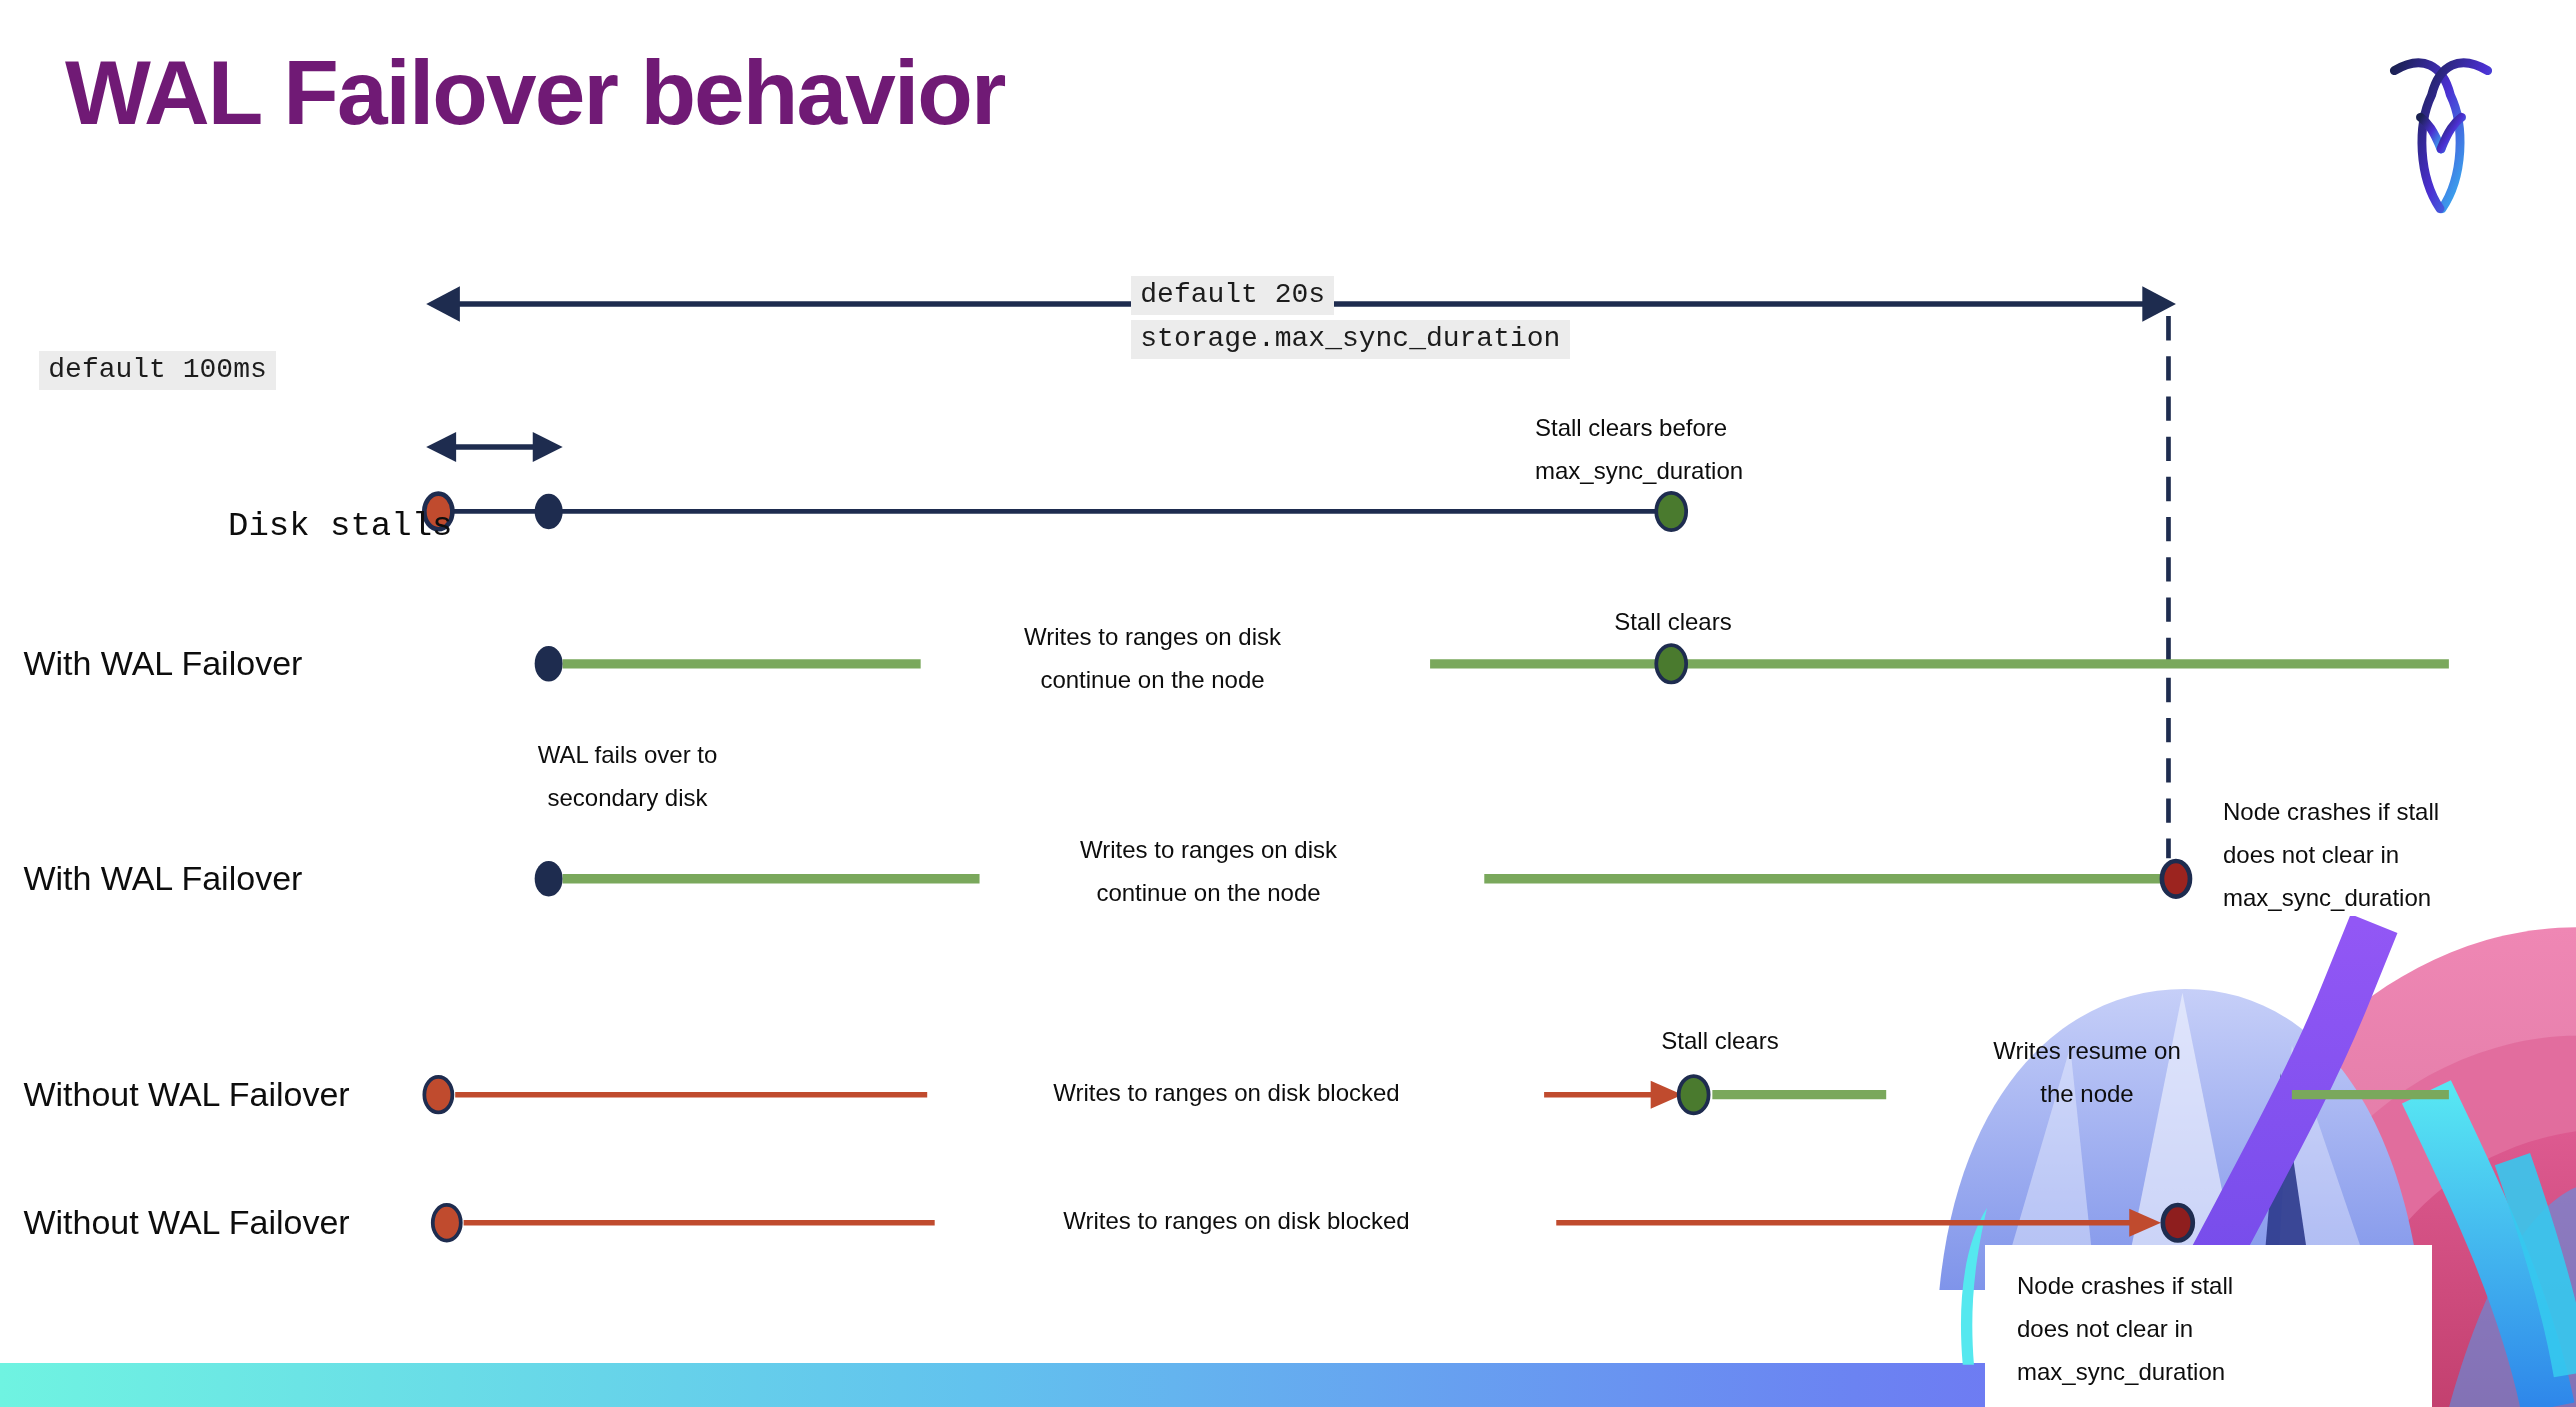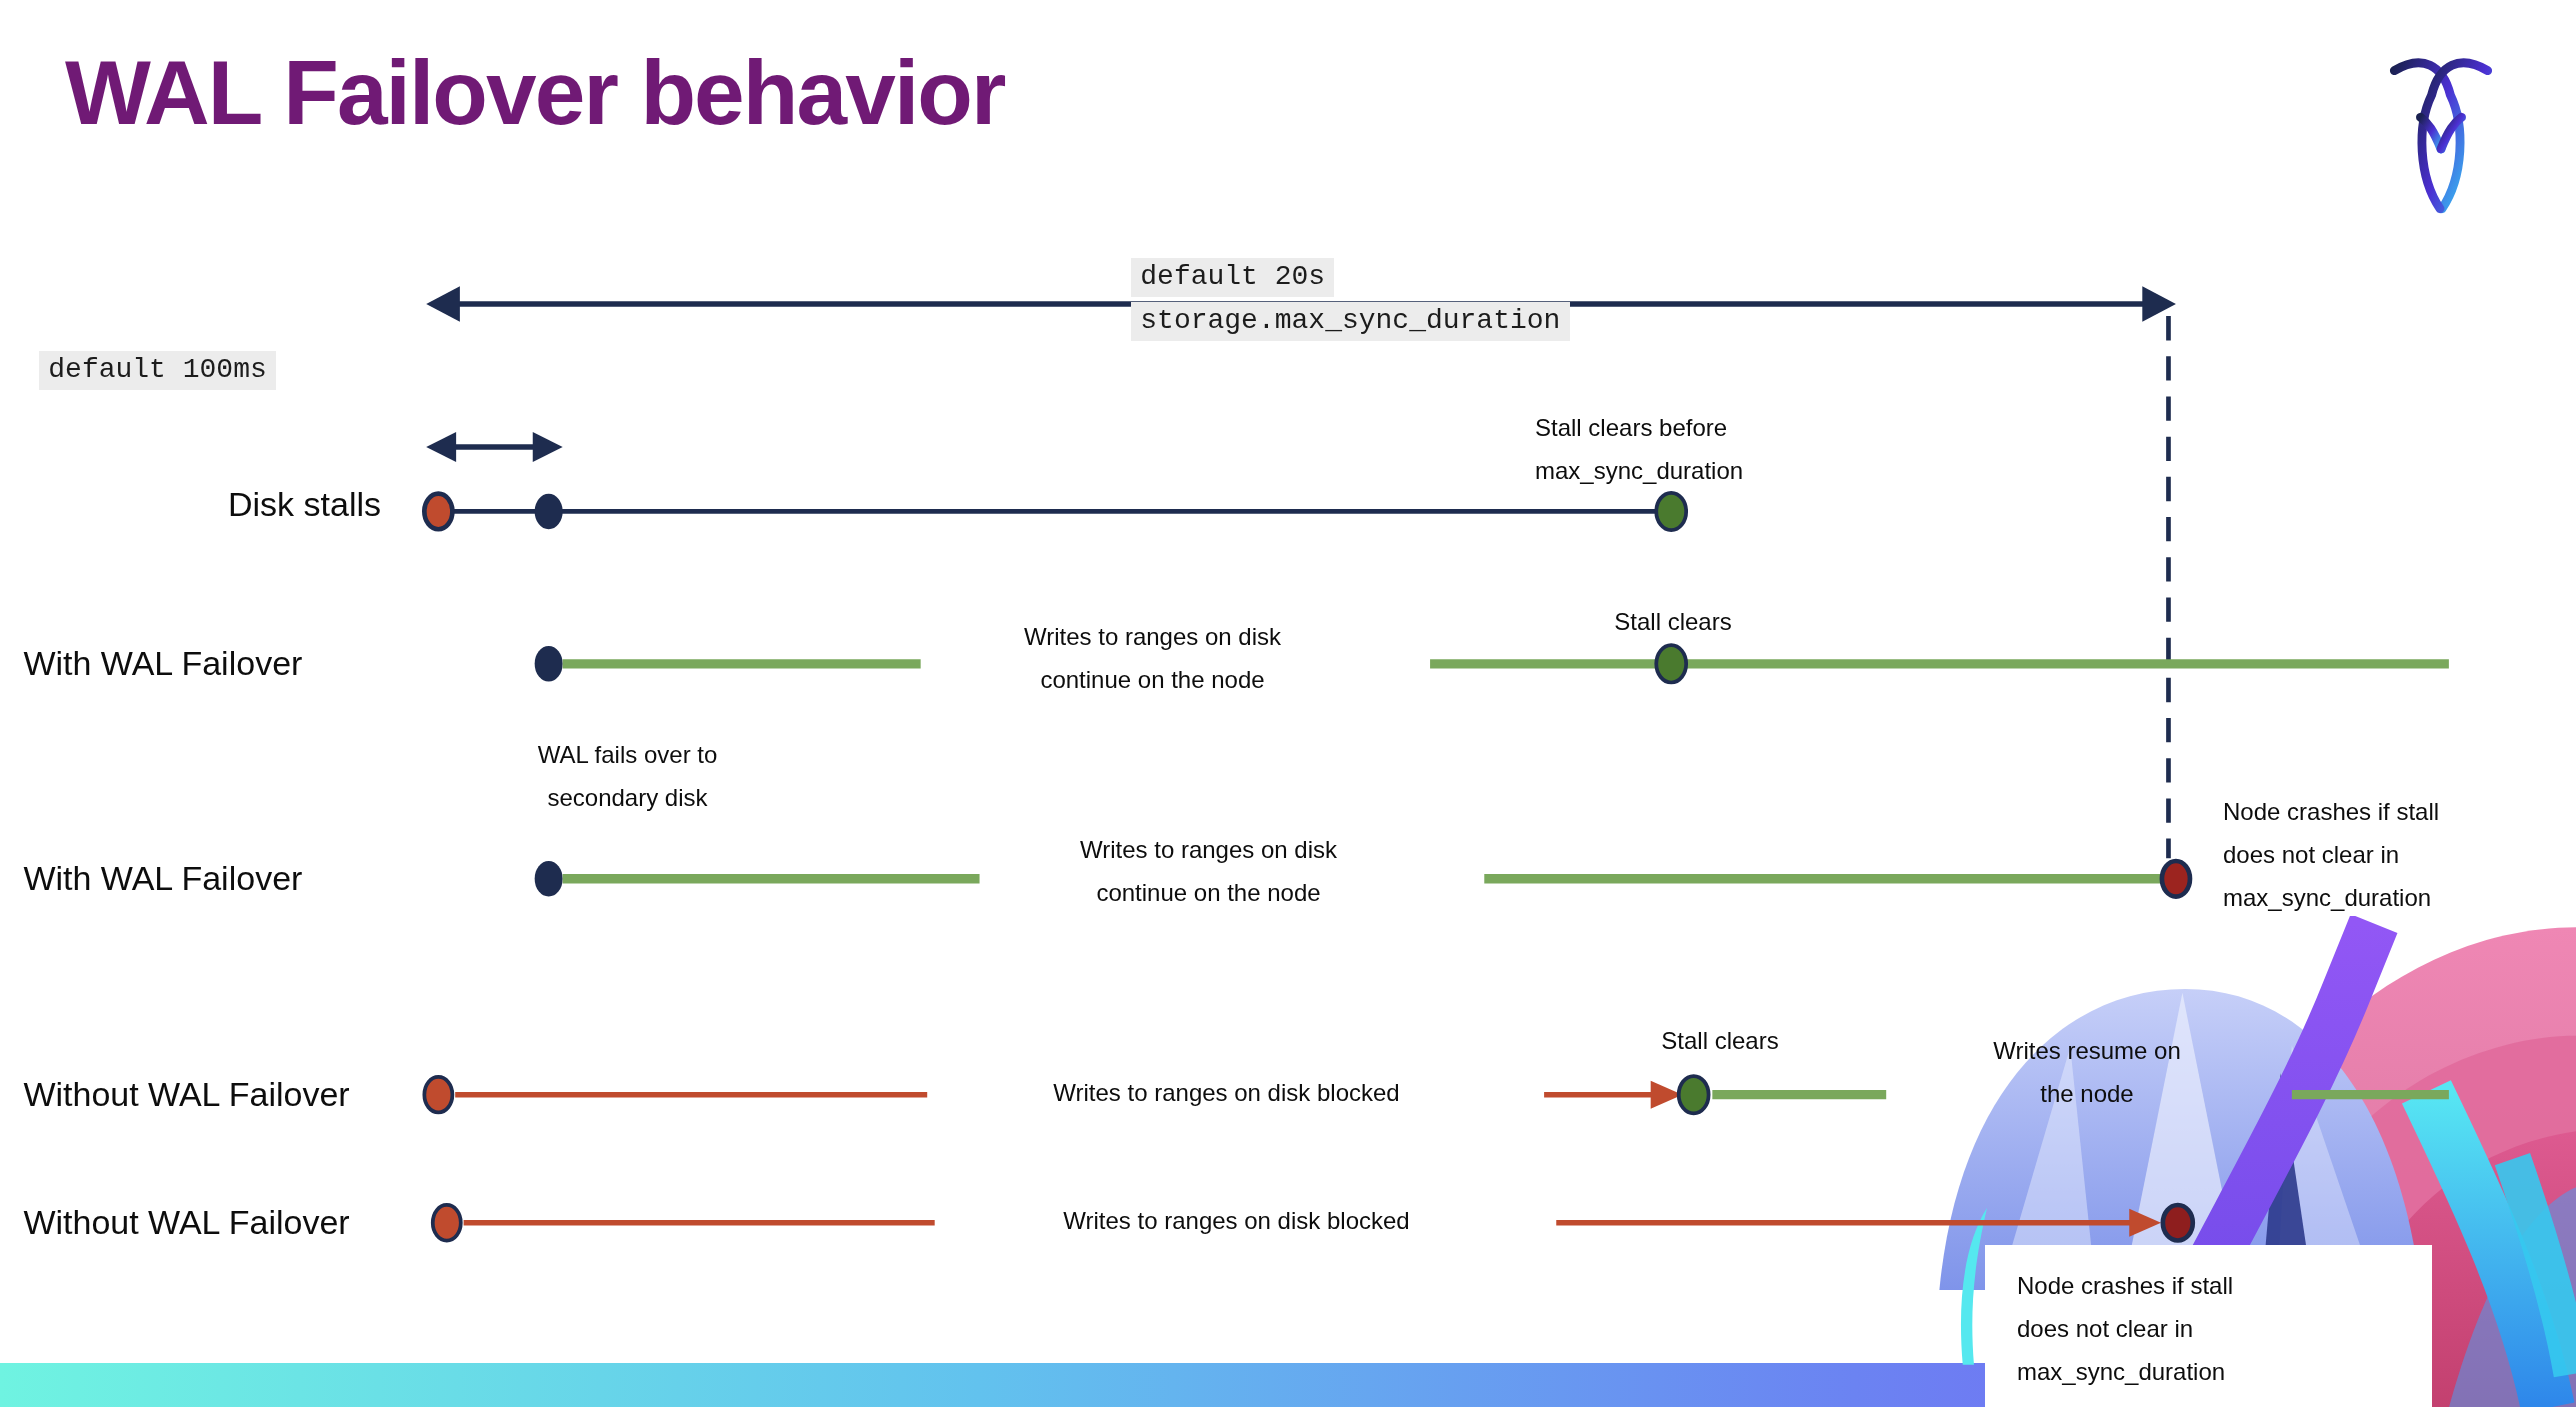--- a/index.html
+++ b/index.html
@@ -174,30 +174,30 @@
     </defs>
     <g fill="none" stroke="url(#gLogo)" stroke-width="9.5" stroke-linecap="round">
       <path d="M10,36 C40,18 62,30 70,62 C86,95 84,150 61,184"></path>
       <path d="M110,36 C80,18 58,30 50,62 C34,95 36,150 59,184"></path>
       <path d="M60,182 L60,120"></path>
       <path d="M60,120 C52,100 46,92 38,86"></path>
       <path d="M60,120 C68,100 74,92 82,86"></path>
     </g>
   </svg>
 
-  <div class="abs code-callout" style="left:1131px;top:258px;">
+  <div class="abs code-callout" style="left:1131px;top:276px;">
     <span class="code-line">default 20s</span>
     <span class="code-line">storage.max_sync_duration</span>
   </div>
 
   <div class="abs code-callout" style="left:39px;top:351px;gap:48px;">
     <span class="code-line">default 100ms</span>
   </div>
 
-  <div class="abs row-label" style="left:228px;top:484px;">Disk stalls</div>
+  <div class="abs row-label" style="left:228px;top:506px;font-family:Liberation Mono, monospace;">Disk stalls</div>
   <div class="abs row-label" style="left:23.4px;top:643px;">With WAL Failover</div>
   <div class="abs row-label" style="left:23.4px;top:858px;">With WAL Failover</div>
   <div class="abs row-label" style="left:23.4px;top:1074px;">Without WAL Failover</div>
   <div class="abs row-label" style="left:23.4px;top:1202px;">Without WAL Failover</div>
 
   <div class="abs ann" style="left:1535px;top:406px;">Stall clears before
 max_sync_duration</div>
 
   <div class="abs ann center" style="left:422px;top:695px;width:411px;margin-top:38px;">WAL fails over to
 secondary disk</div>

